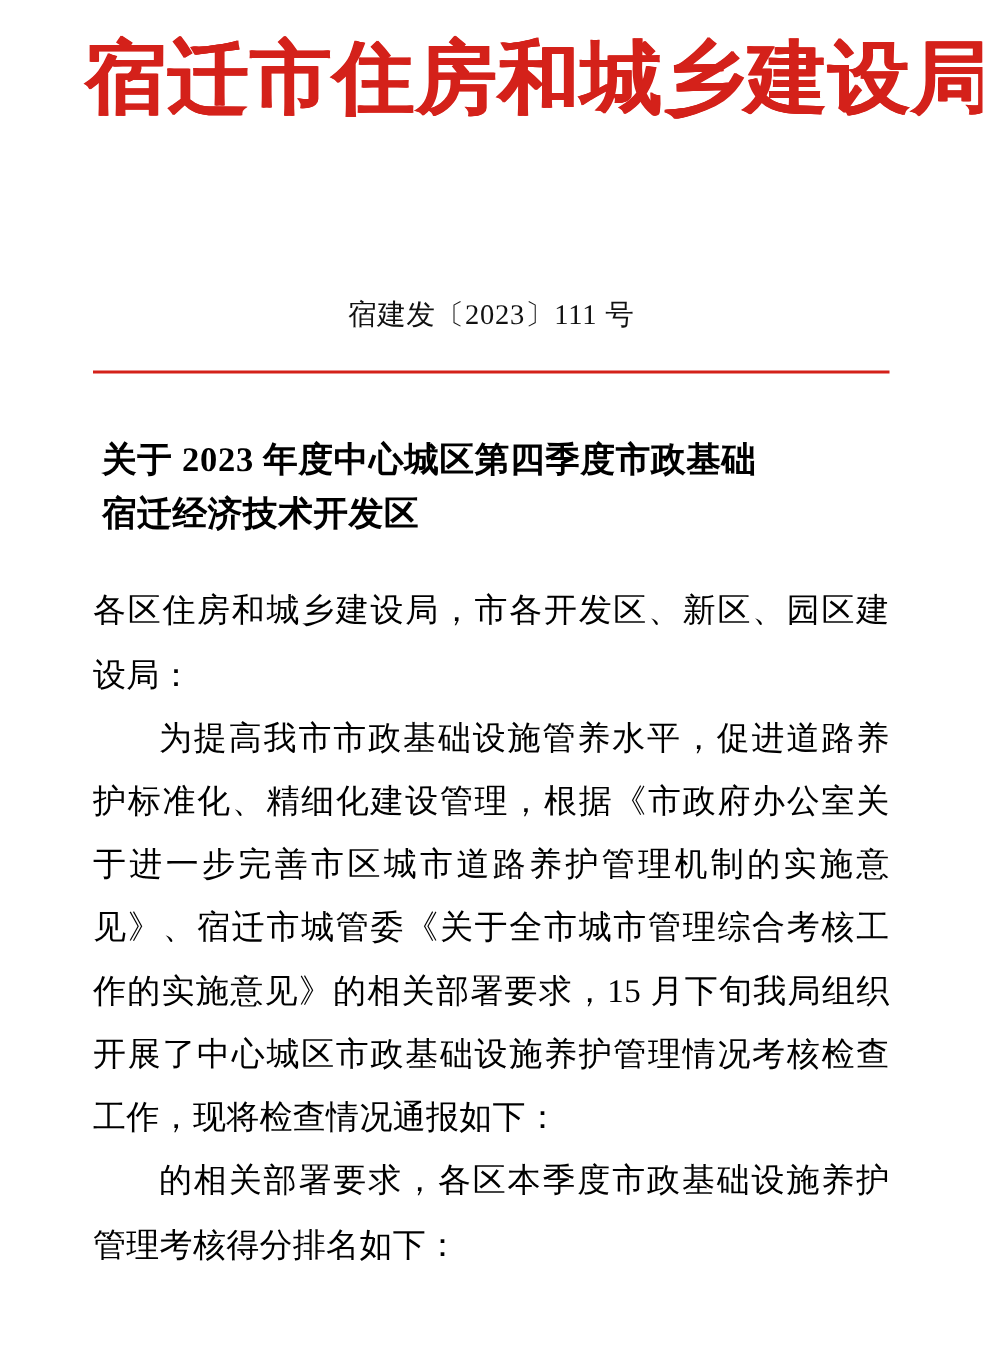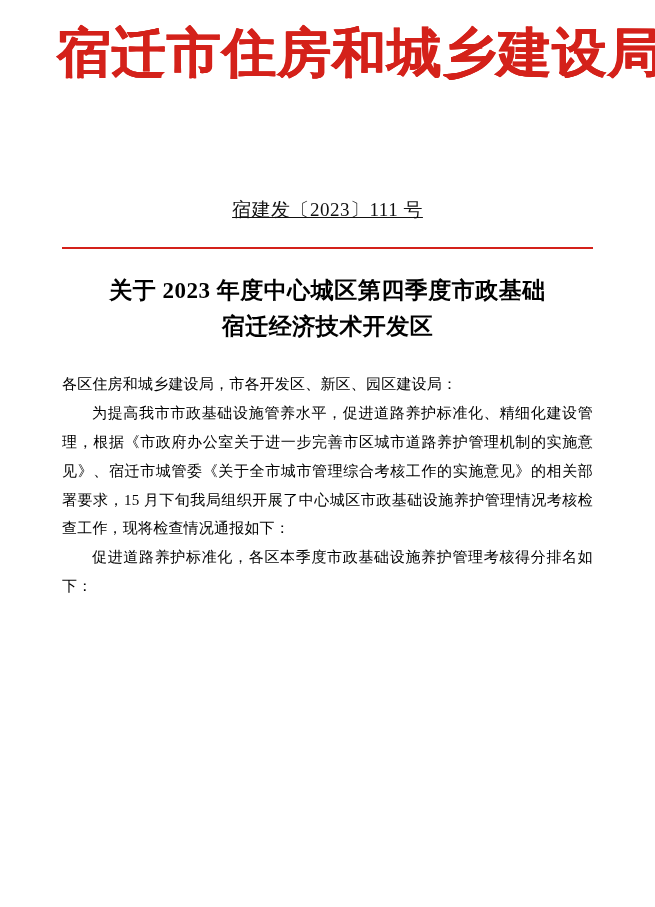--- a/index.html
+++ b/index.html
@@ -36,43 +36,41 @@
     white-space: nowrap;
     transform: scaleX(1.02);
     text-shadow: 0.5px 0 0 #d4211a, -0.5px 0 0 #d4211a;
   }
   .doc-number {
     text-align: center;
     font-size: 19px;
     margin-top: 112px;
     letter-spacing: 0.5px;
     color: #111;
-    text-decoration: underline;
   }
   .red-rule {
     margin-top: 24px;
     height: 2.5px;
     background: #d4211a;
     width: 100%;
   }
   .doc-title {
-    text-align: center;
     font-weight: bold;
     font-size: 23px;
     line-height: 1.55;
-    margin-top: 24px;
+    margin-top: 40px;
     padding: 0 6px;
     letter-spacing: 0.5px;
   }
   .doc-title .line {
     display: block;
   }
   .body-text {
     margin-top: 26px;
-    font-size: 15px;
+    font-size: 22px;
     line-height: 1.92;
     text-align: justify;
     text-justify: inter-ideograph;
     letter-spacing: 0.2px;
   }
   .para {
     margin: 0;
     text-indent: 0;
   }
   .para.indent {
@@ -100,17 +98,17 @@
   <div class="red-rule"></div>
 
   <div class="doc-title">
     <span class="line">关于 2023 年度中心城区第四季度市政基础</span>
     <span class="line">宿迁经济技术开发区</span>
   </div>
 
   <div class="body-text">
     <p class="para">各区住房和城乡建设局，市各开发区、新区、园区建设局：</p>
     <p class="para indent">为提高我市市政基础设施管养水平，促进道路养护标准化、精细化建设管理，根据《市政府办公室关于进一步完善市区城市道路养护管理机制的实施意见》、宿迁市城管委《关于全市城市管理综合考核工作的实施意见》的相关部署要求，15 月下旬我局组织开展了中心城区市政基础设施养护管理情况考核检查工作，现将检查情况通报如下：</p>
-    <p class="para indent">促进道路养护标准化，各区本季度市政基础设施养护管理考核得分排名如下：</p>
+    <p class="para indent">的相关部署要求，各区本季度市政基础设施养护管理考核得分排名如下：</p>
 
   </div>
 
 </div>
 
 </body></html>

